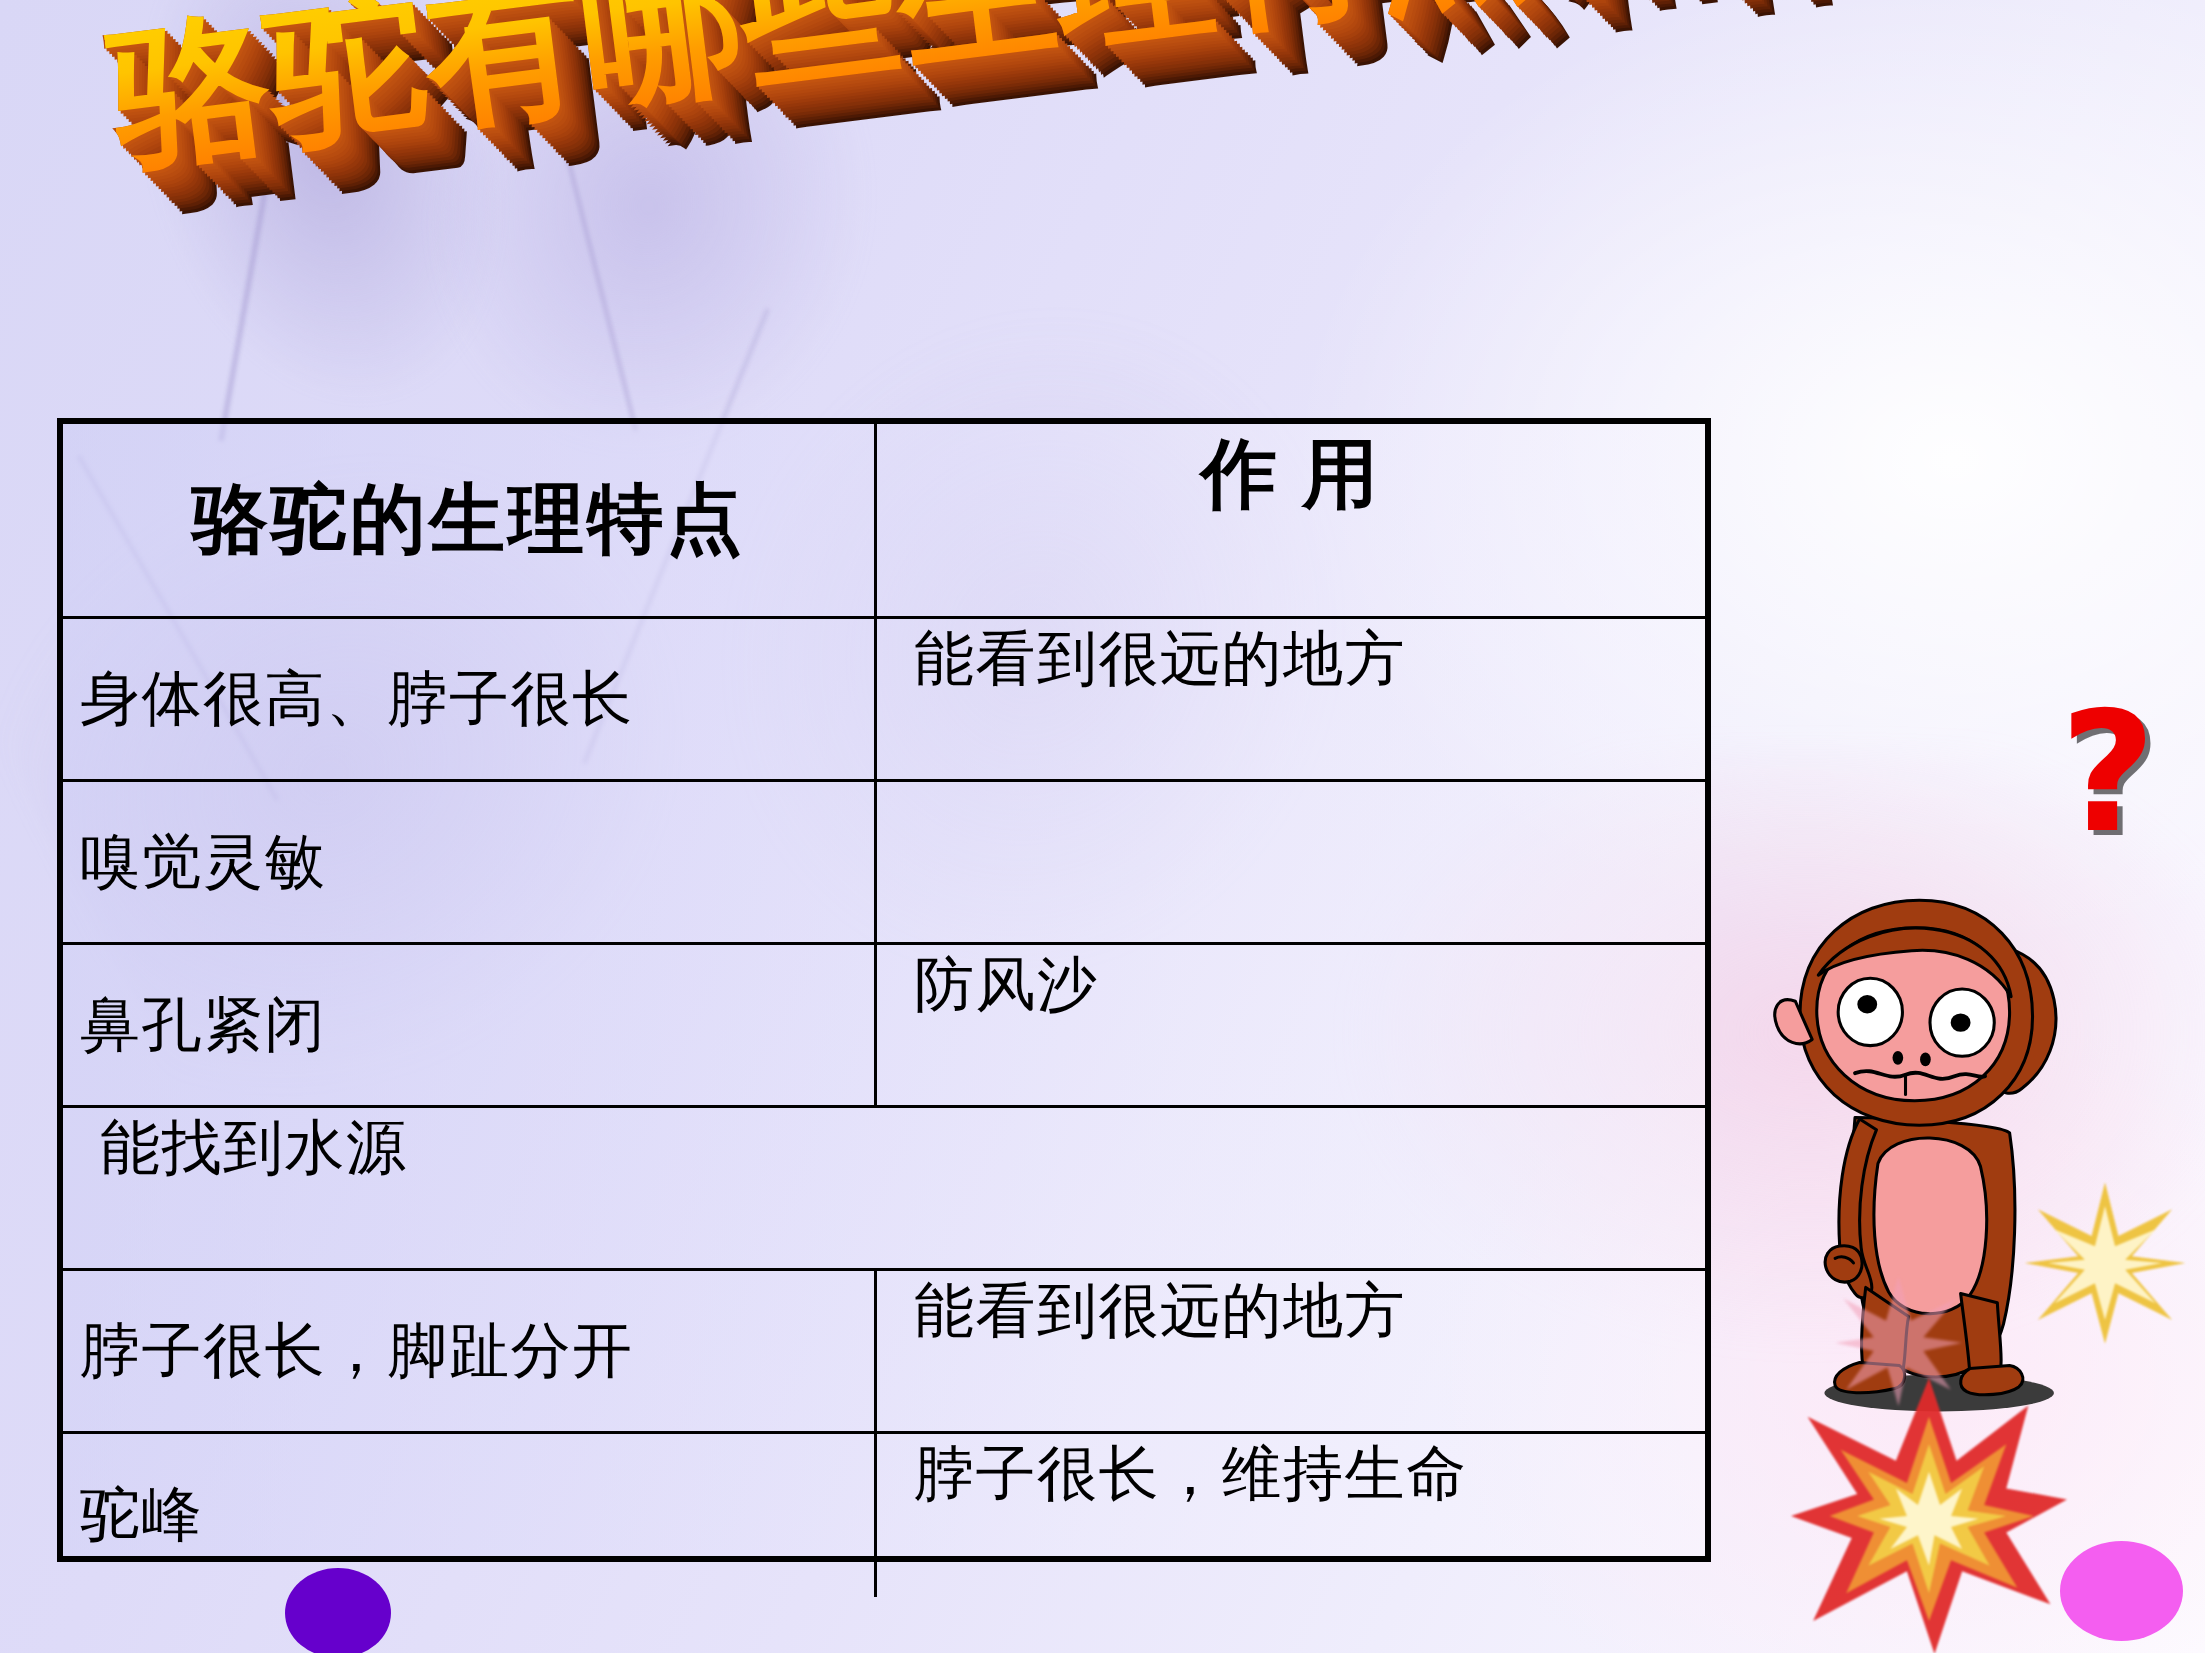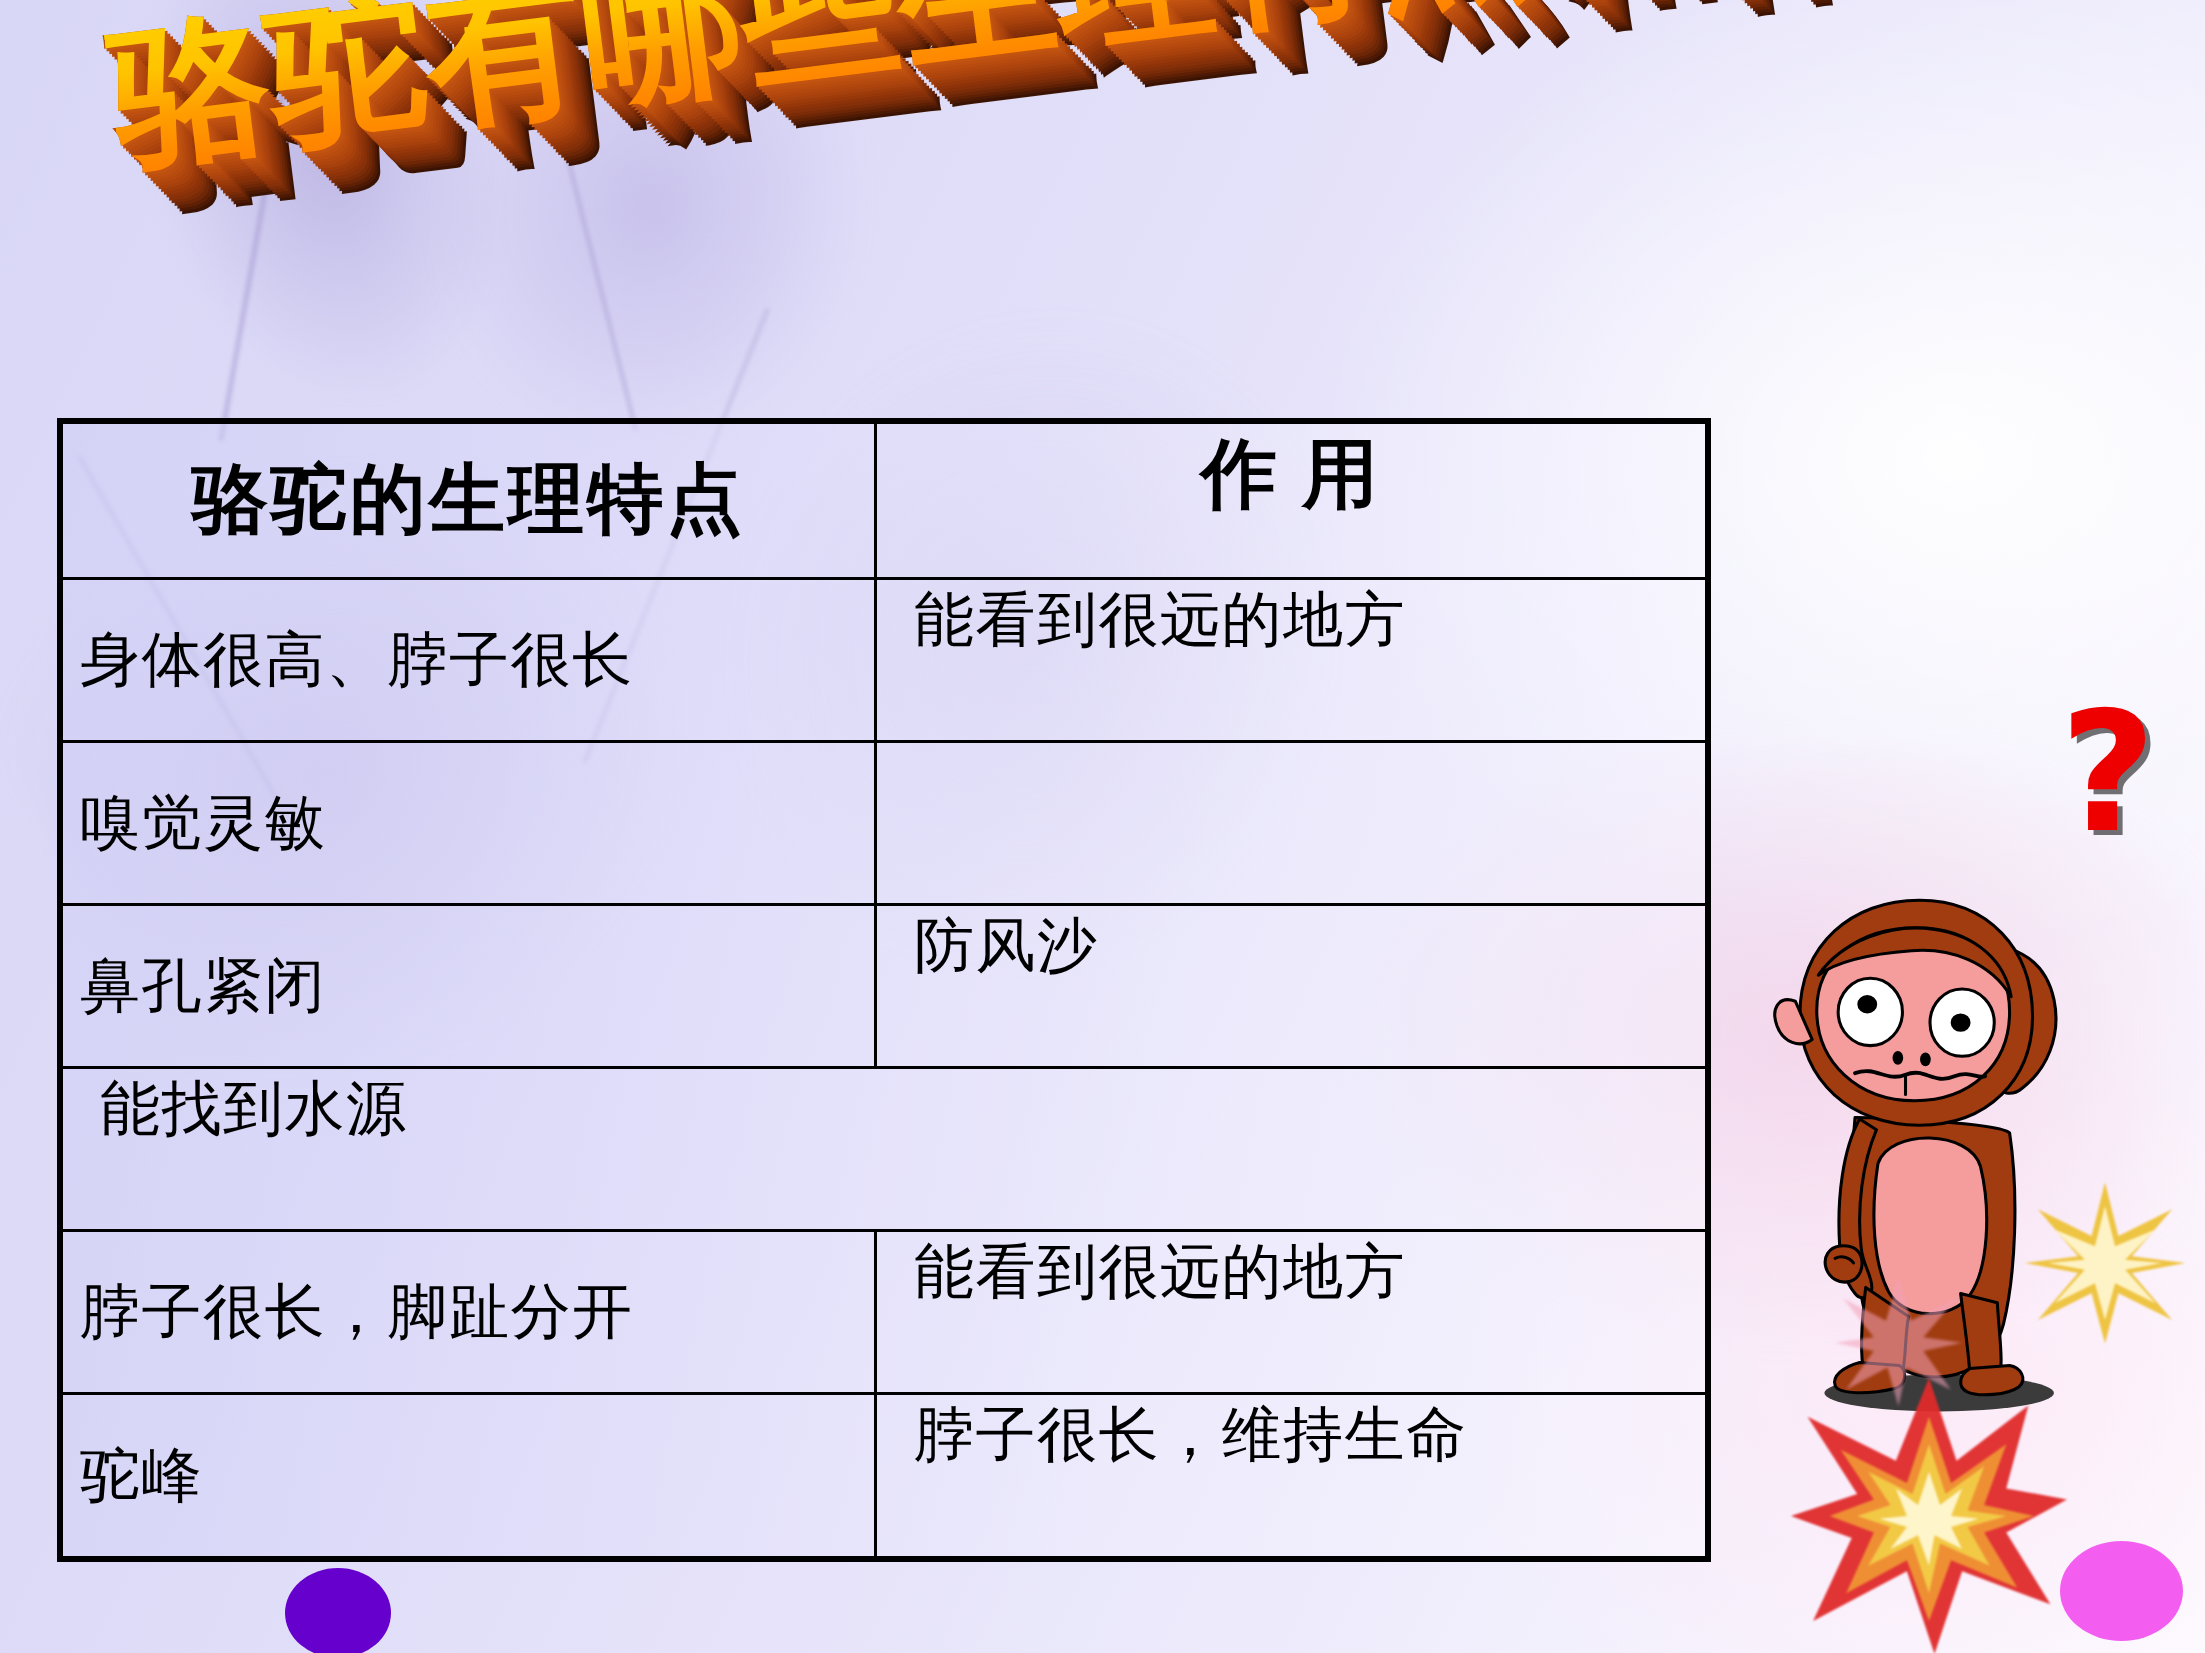--- a/index.html
+++ b/index.html
@@ -69,21 +69,21 @@
   #table{
     position:absolute;left:57px;top:418px;width:1654px;height:1144px;
     border:6.9px solid #000;box-sizing:border-box;
     background:linear-gradient(100deg, rgba(205,205,245,.50) 0%, rgba(222,220,250,.45) 38%,
                rgba(240,238,253,.42) 66%, rgba(250,248,255,.45) 100%);
   }
   .row{display:flex;width:100%;box-sizing:border-box;border-bottom:3.8px solid #000;}
   .row:last-child{border-bottom:none;}
   .c1{width:814px;box-sizing:border-box;border-right:3.8px solid #000;display:flex;align-items:center;}
   .c2{flex:1;box-sizing:border-box;display:flex;align-items:flex-start;}
-  .hdr{height:156px;}
+  .hdr{height:195px;}
   .hdr .c1,.hdr .c2{justify-content:center;}
   .hdr span{font-weight:bold;font-size:76px;letter-spacing:3.1px;}
   .drow{height:163px;}
   .drow .c1 span{padding-left:17px;}
   .drow .c2 span{padding-left:37px;}
   .drow span{font-size:60px;letter-spacing:1.5px;white-space:nowrap;}
   .cellText{color:#000;font-family:"Liberation Serif","DejaVu Serif",serif;}
 
   
   #monkey{position:absolute;left:1769px;top:865px;width:322px;height:551px;}

